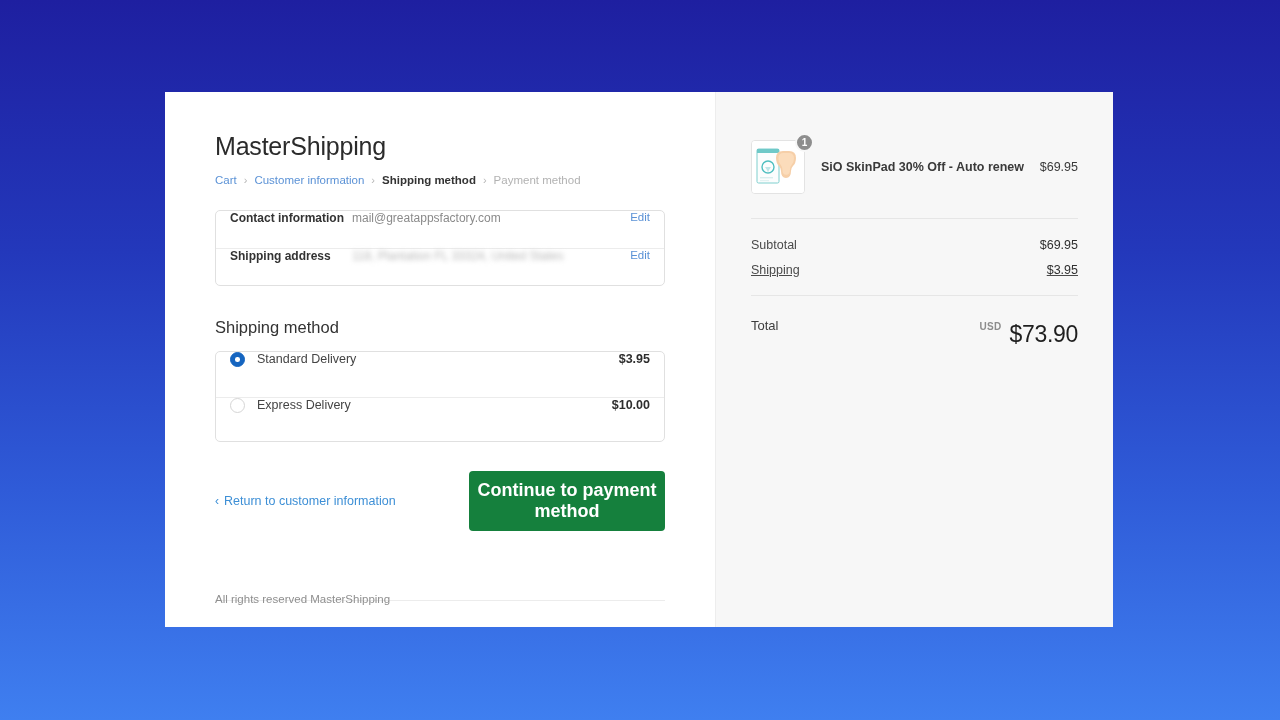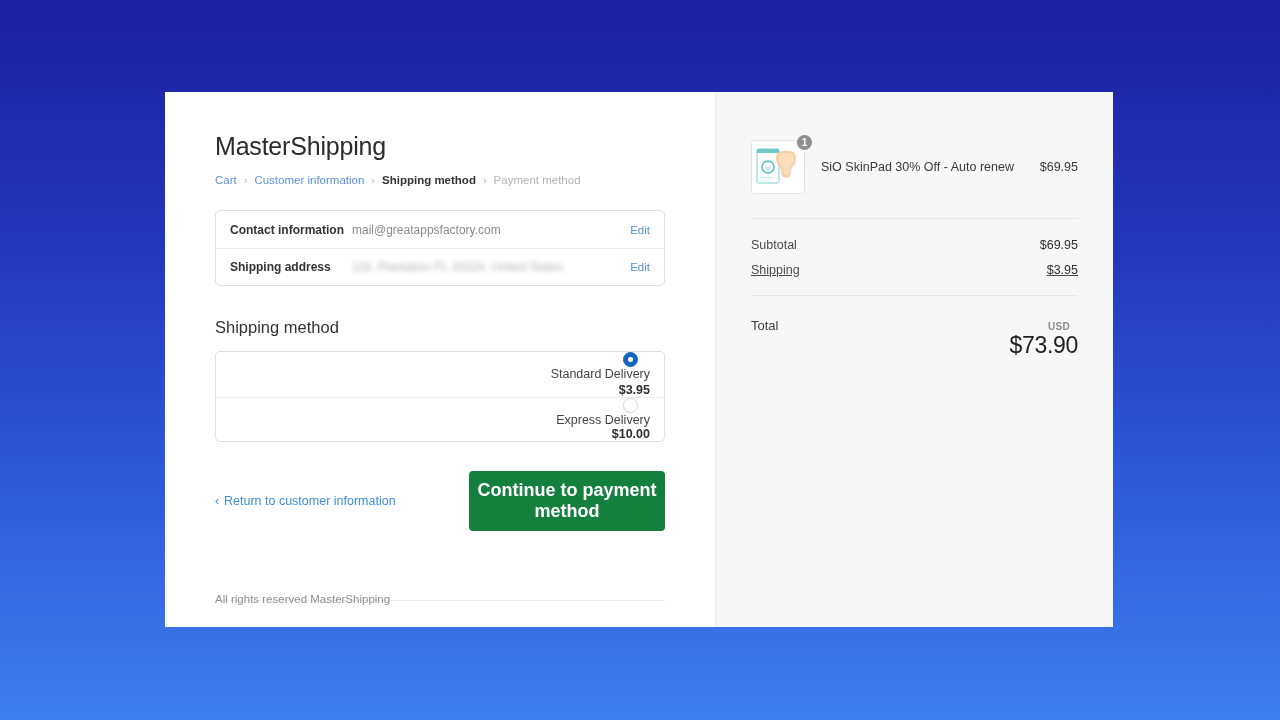--- a/index.html
+++ b/index.html
@@ -64,21 +64,20 @@
 
   
   .info-box {
     border: 1px solid #e0e0e0;
     border-radius: 5px;
     background: #ffffff;
     margin-bottom: 32px;
   }
   .info-row {
     display: flex;
-    align-items: center;
     height: 37px;
     padding: 0 14px;
   }
   .info-row + .info-row { border-top: 1px solid #ececec; }
   .info-label {
     font-size: 12px;
     font-weight: 700;
     color: #333333;
     width: 122px;
     flex: none;
@@ -109,25 +108,24 @@
 
   
   .options-box {
     border: 1px solid #e0e0e0;
     border-radius: 5px;
     overflow: hidden;
     margin-bottom: 29px;
   }
   .option-row {
     display: flex;
-    align-items: flex-end;
+    align-items: flex-start;
     height: 44.5px;
     padding: 0 14px;
     cursor: pointer;
-    flex-direction: column;
   }
   .option-row + .option-row { border-top: 1px solid #ececec; }
 
   .radio {
     width: 15px;
     height: 15px;
     border-radius: 50%;
     flex: none;
     margin-right: 12px;
     position: relative;
@@ -252,20 +250,21 @@
     font-weight: 700;
     display: flex;
     align-items: center;
     justify-content: center;
     line-height: 1;
   }
   .product-name {
     flex: 1;
     font-size: 12.5px;
     color: #3a3a3a;
+    font-weight: bold;
   }
   .product-price {
     font-size: 12.5px;
     color: #3a3a3a;
   }
 
   .sum-divider {
     height: 1px;
     background: #e6e6e6;
   }
@@ -287,22 +286,21 @@
     justify-content: space-between;
     align-items: baseline;
     padding-top: 22px;
   }
   .total-label {
     font-size: 13px;
     color: #3d3d3d;
   }
   .total-right {
     display: flex;
-    align-items: flex-end;
-    flex-direction: column;
+    align-items: flex-start;
   }
   .total-currency {
     font-size: 10px;
     color: #8c8c8c;
     font-weight: 700;
     letter-spacing: 0.3px;
     margin-right: 8px;
   }
   .total-amount {
     font-size: 23px;

